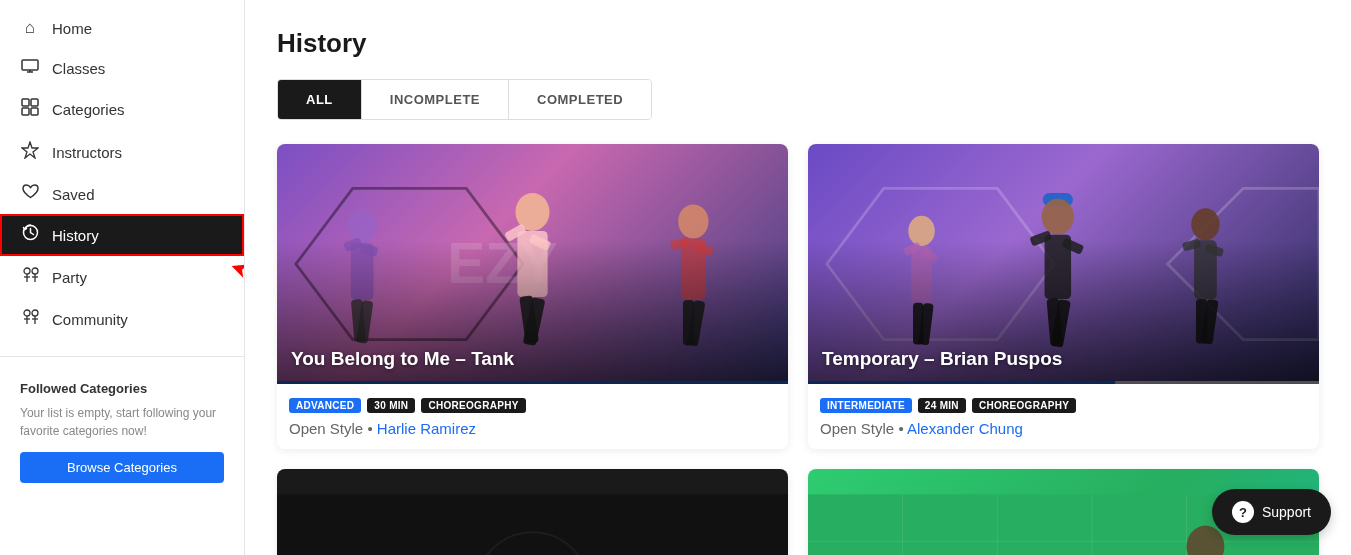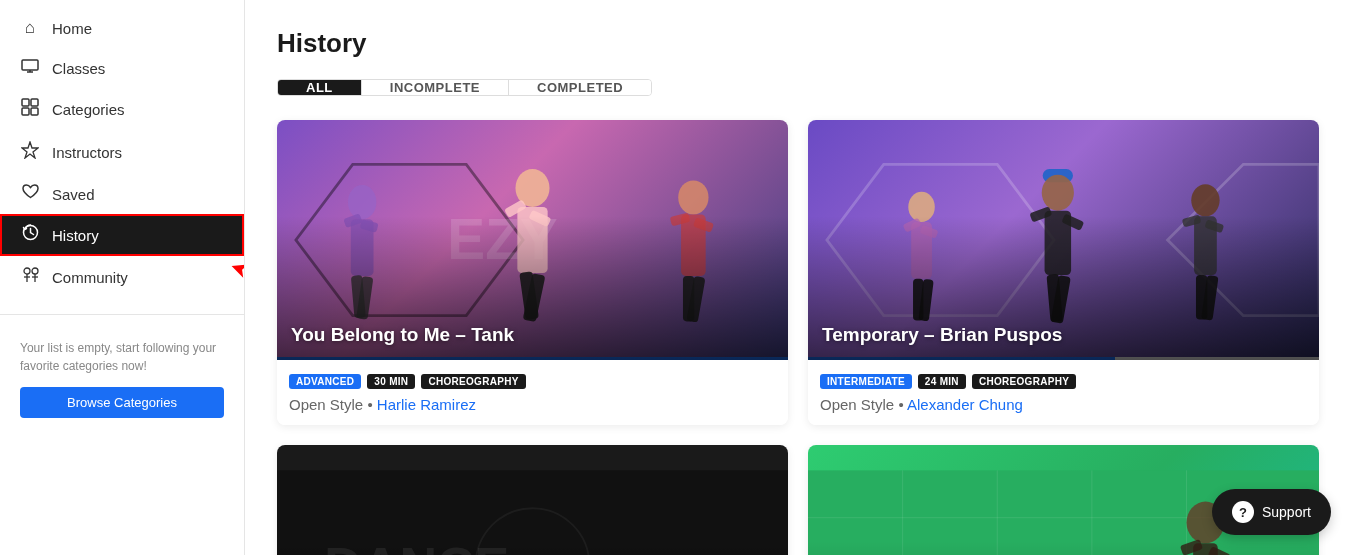--- a/index.html
+++ b/index.html
@@ -66,21 +66,21 @@
     .filter-tabs {
       display: flex;
       gap: 0;
       margin-bottom: 24px;
       border: 1px solid #ddd;
       width: fit-content;
       border-radius: 4px;
       overflow: hidden;
     }
     .filter-tab {
-      padding: 0 28px;
+      padding: 12px 28px;
       font-size: 13px;
       font-weight: 600;
       letter-spacing: 0.5px;
       cursor: pointer;
       border: none;
       background: #fff;
       color: #555;
       text-transform: uppercase;
     }
     .filter-tab.active {
@@ -282,40 +282,54 @@
             <polyline points="8.5,4.5 8.5,8.5 11.5,10.5" fill="none" stroke="#fff" stroke-width="1.5" stroke-linecap="round"></polyline>
             <path d="M2.5 5.5 C4 2.5 6.5 1 8.5 1" fill="none" stroke="#fff" stroke-width="1.5" stroke-linecap="round"></path>
             <polyline points="1.5,3.5 2.5,5.5 4.5,4.5" fill="none" stroke="#fff" stroke-width="1.5" stroke-linecap="round" stroke-linejoin="round"></polyline>
           </svg>
       </span>
       <span>History</span>
 
       <span class="red-arrow" style="color:red;font-size:22px;position:absolute;right:-4px;bottom:-26px;transform:rotate(200deg);">➤</span>
     </div>
 
-
     <div class="sidebar-item">
       <span class="icon">
         <svg width="17" height="17" viewBox="0 0 17 17">
             <circle cx="5" cy="5" r="3" fill="none" stroke="#333" stroke-width="1.3"></circle>
             <line x1="5" y1="8" x2="5" y2="16" stroke="#333" stroke-width="1.3"></line>
             <line x1="2" y1="11" x2="8" y2="11" stroke="#333" stroke-width="1.3"></line>
             <circle cx="13" cy="5" r="3" fill="none" stroke="#333" stroke-width="1.3"></circle>
             <line x1="13" y1="8" x2="13" y2="16" stroke="#333" stroke-width="1.3"></line>
             <line x1="10" y1="11" x2="16" y2="11" stroke="#333" stroke-width="1.3"></line>
           </svg>
       </span>
+      <span>Party</span>
+    </div>
+
+    <div class="sidebar-item">
+      <span class="icon">
+        <svg width="17" height="17" viewBox="0 0 17 17">
+            <circle cx="5" cy="5" r="3" fill="none" stroke="#333" stroke-width="1.3"></circle>
+            <line x1="5" y1="8" x2="5" y2="16" stroke="#333" stroke-width="1.3"></line>
+            <line x1="2" y1="11" x2="8" y2="11" stroke="#333" stroke-width="1.3"></line>
+            <circle cx="13" cy="5" r="3" fill="none" stroke="#333" stroke-width="1.3"></circle>
+            <line x1="13" y1="8" x2="13" y2="16" stroke="#333" stroke-width="1.3"></line>
+            <line x1="10" y1="11" x2="16" y2="11" stroke="#333" stroke-width="1.3"></line>
+          </svg>
+      </span>
       <span>Community</span>
     </div>
 
   </nav>
 
   <hr class="sidebar-divider">
 
   <div class="followed-section">
+    <div class="followed-title">Followed Categories</div>
     <div class="followed-text">Your list is empty, start following your favorite categories now!</div>
     <button class="followed-btn">Browse Categories</button>
   </div>
 </aside>
 
 <main class="main">
   <h1 class="page-title">History</h1>
 
   <div class="filter-tabs">
     <button class="filter-tab active">ALL</button>

